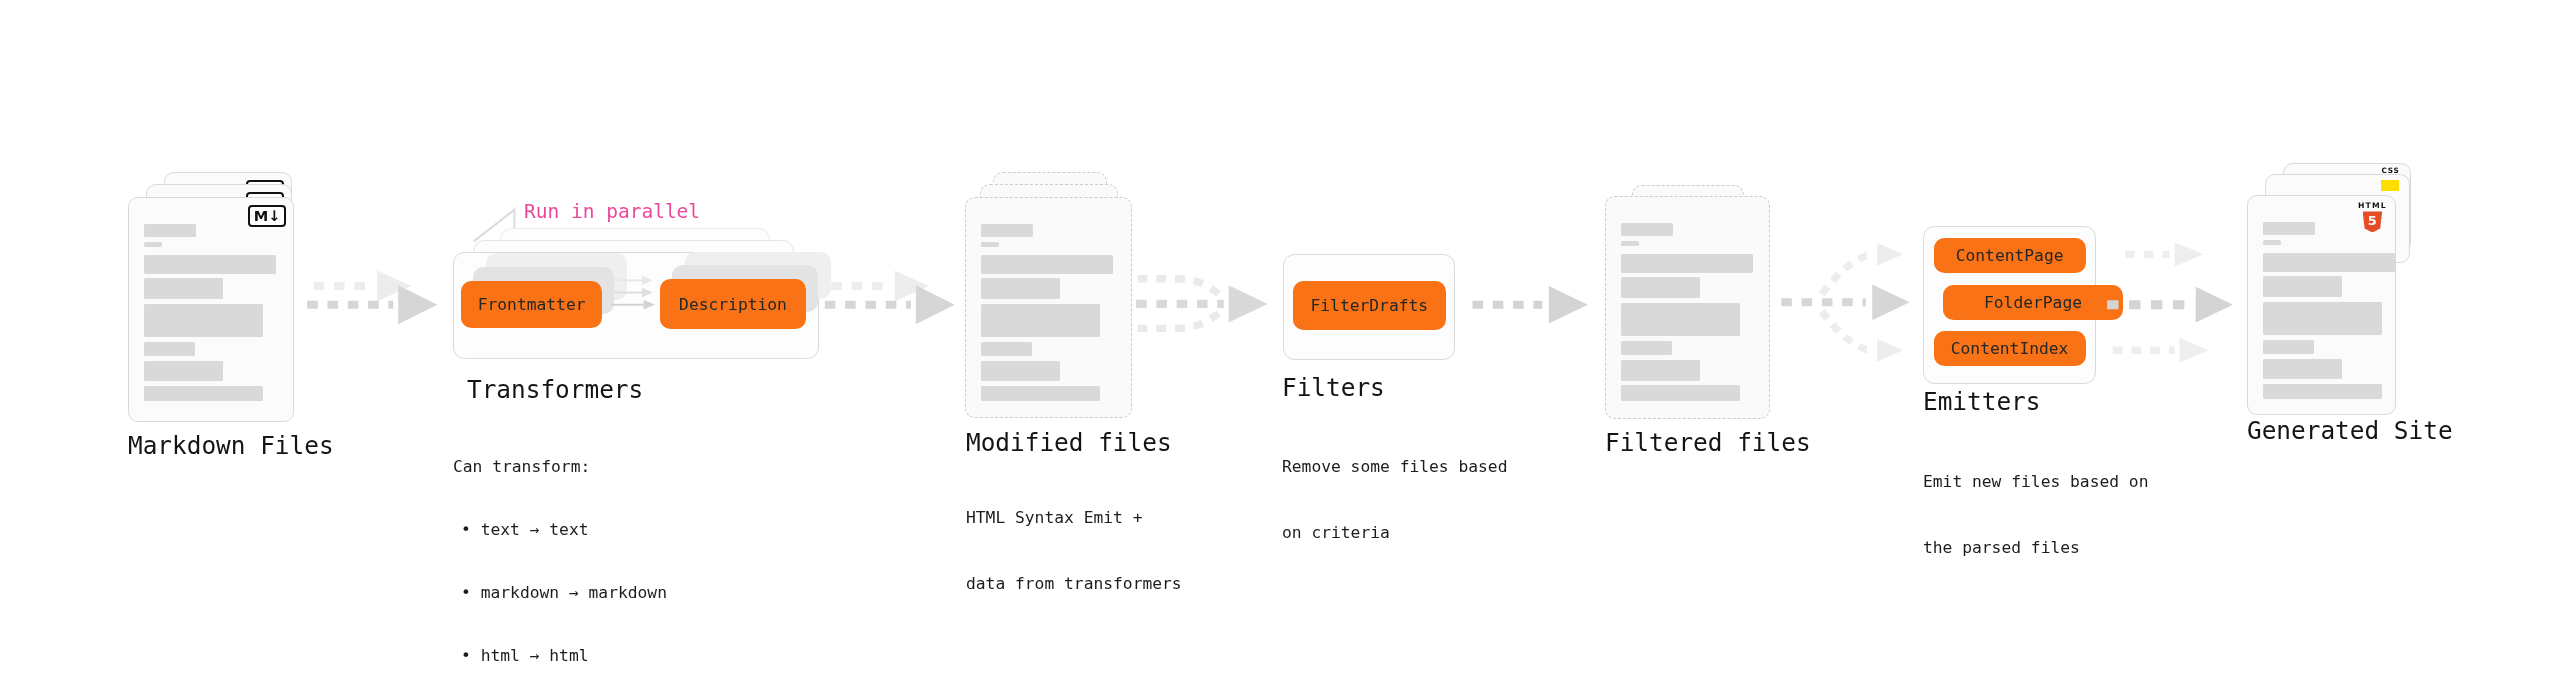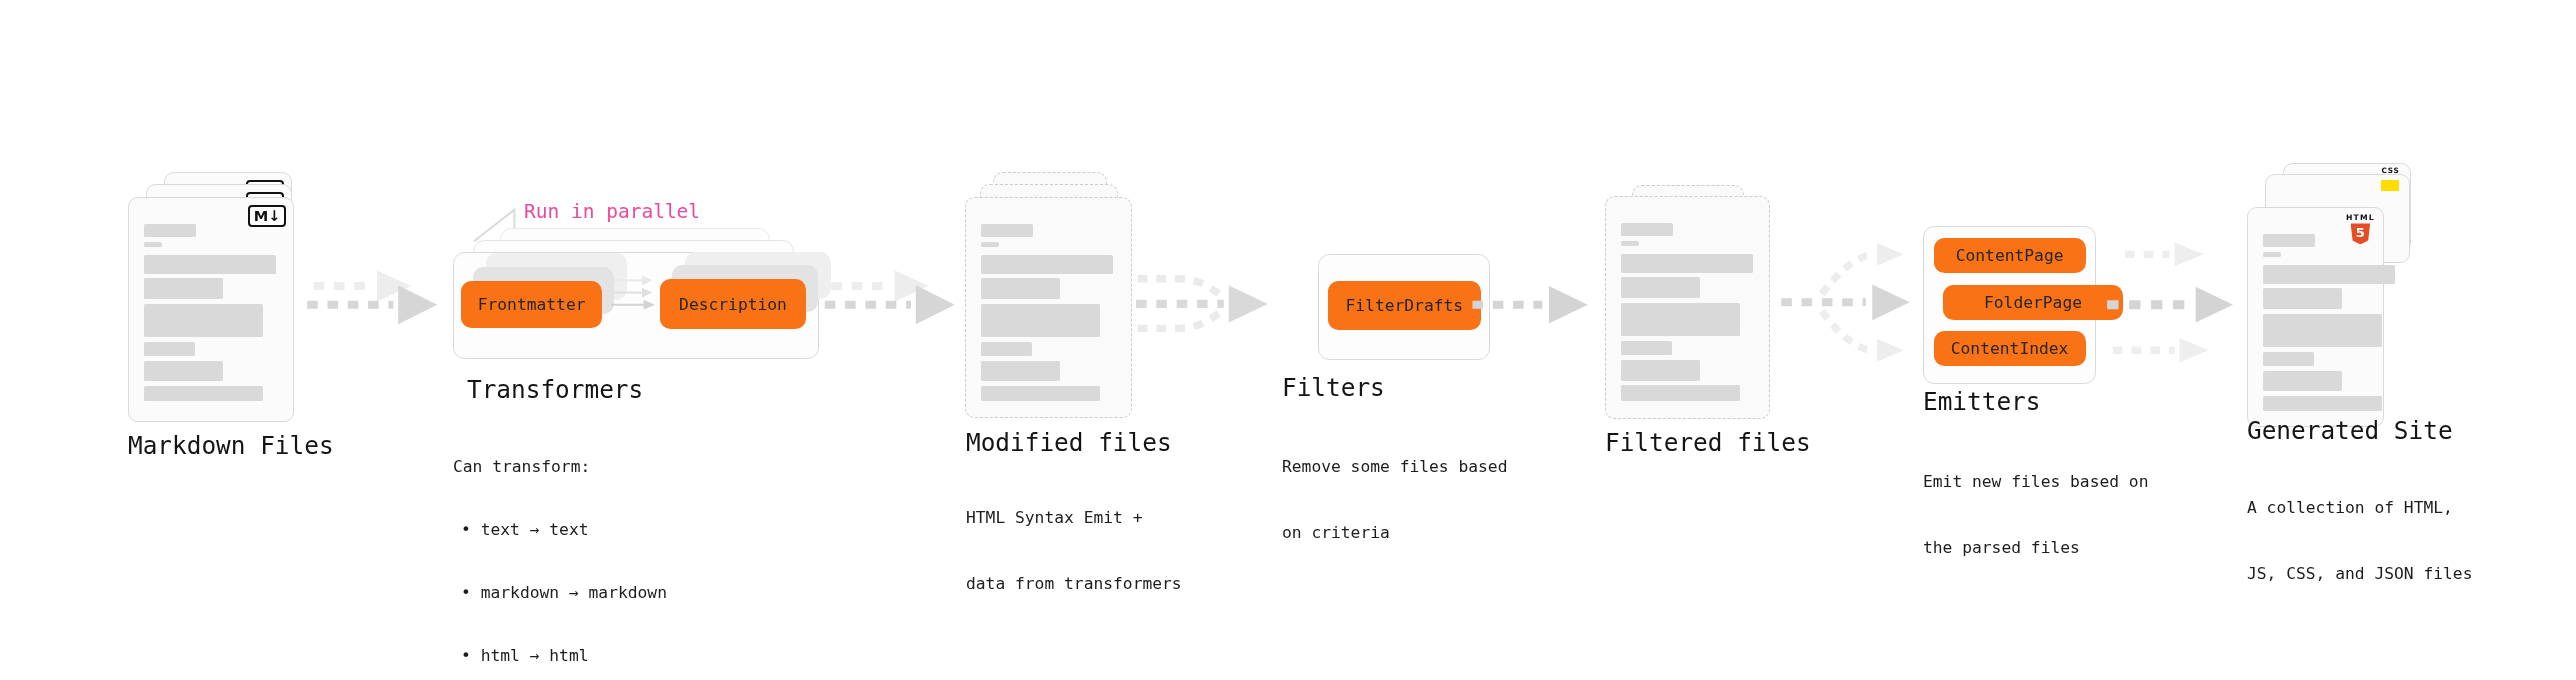--- a/index.html
+++ b/index.html
@@ -104,21 +104,21 @@
         <div class="bar" style="left: 14.6px; top: 163px; width: 79px; height: 20.3px;"></div>
         <div class="bar" style="left: 14.6px; top: 188px; width: 119px; height: 15.4px;"></div>
       </div>
   </div>
   <div class="stage-title" style="left:966px;top:429px;">Modified files</div>
   <div class="stage-desc" style="left:966px;top:463px;">
     <div>HTML Syntax Emit +</div>
     <div>data from transformers</div>
   </div>
 
-  <div class="abs" style="left:1318px;top:254px;width:172px;height:106px;">
+  <div class="abs" style="left:1283px;top:254px;width:172px;height:106px;">
     <div class="obox" style="left:0;top:0;width:172px;height:106px;"></div>
     <div class="chip" style="left:9.8px;top:27px;width:153px;height:49px;">FilterDrafts</div>
   </div>
   <div class="stage-title" style="left:1282px;top:374px;">Filters</div>
   <div class="stage-desc" style="left:1282px;top:412px;">
     <div>Remove some files based</div>
     <div>on criteria</div>
   </div>
 
   <div class="abs" style="left:1605px;top:185px;width:166px;height:235px;">
@@ -151,40 +151,36 @@
   <div class="abs" style="left:2247px;top:163px;width:167px;height:246px;">
     <div class="fcard" style="left:36px;top:0;width:128px;height:89px;">
       <div class="css-icon">
         <div class="css-word">CSS</div>
         <div class="css-bar"></div>
       </div>
     </div>
     <div class="fcard" style="left:18px;top:11.4px;width:145px;height:89px;">
       <div class="js-icon"></div>
     </div>
-    <div class="fcard" style="left:0;top:44px;width:137px;height:220px;">
+    <div class="fcard" style="left:0;top:32px;width:149px;height:220px;">
       <div class="html5-icon">
         <div class="html5-word">HTML</div>
         <div class="html5-shield"><span>5</span></div>
       </div>
     <div class="bar" style="left: 14.6px; top: 26px; width: 52px; height: 13px;"></div>
         <div class="bar" style="left: 14.6px; top: 44px; width: 18.7px; height: 4.9px;"></div>
         <div class="bar" style="left: 14.6px; top: 57px; width: 132px; height: 18.7px;"></div>
         <div class="bar" style="left: 14.6px; top: 80px; width: 79px; height: 21px;"></div>
         <div class="bar" style="left: 14.6px; top: 106px; width: 119px; height: 32.5px;"></div>
         <div class="bar" style="left: 14.6px; top: 144px; width: 51px; height: 14px;"></div>
         <div class="bar" style="left: 14.6px; top: 163px; width: 79px; height: 20.3px;"></div>
         <div class="bar" style="left: 14.6px; top: 188px; width: 119px; height: 15.4px;"></div>
       </div>
   </div>
   <div class="stage-title" style="left:2247px;top:417px;">Generated Site</div>
-  <div class="stage-desc" style="left:2247px;top:453px;">
-    <div>A collection of HTML,</div>
-    <div>JS, CSS, and JSON files</div>
-  </div>
 
   <svg class="overlay" width="2576" height="681" viewBox="0 0 3170 838">
 
     <g>
       <path d="M 583 297 L 633 258 L 633 281" stroke="#dcdcdc" stroke-width="2.5" fill="none"></path>
     </g>
 
     <g>
       <line x1="386" y1="352" x2="460" y2="352" stroke="#ededed" stroke-width="10" stroke-dasharray="13 12"></line>
       <polygon points="464,333 506,352 464,371" fill="#ededed"></polygon>

